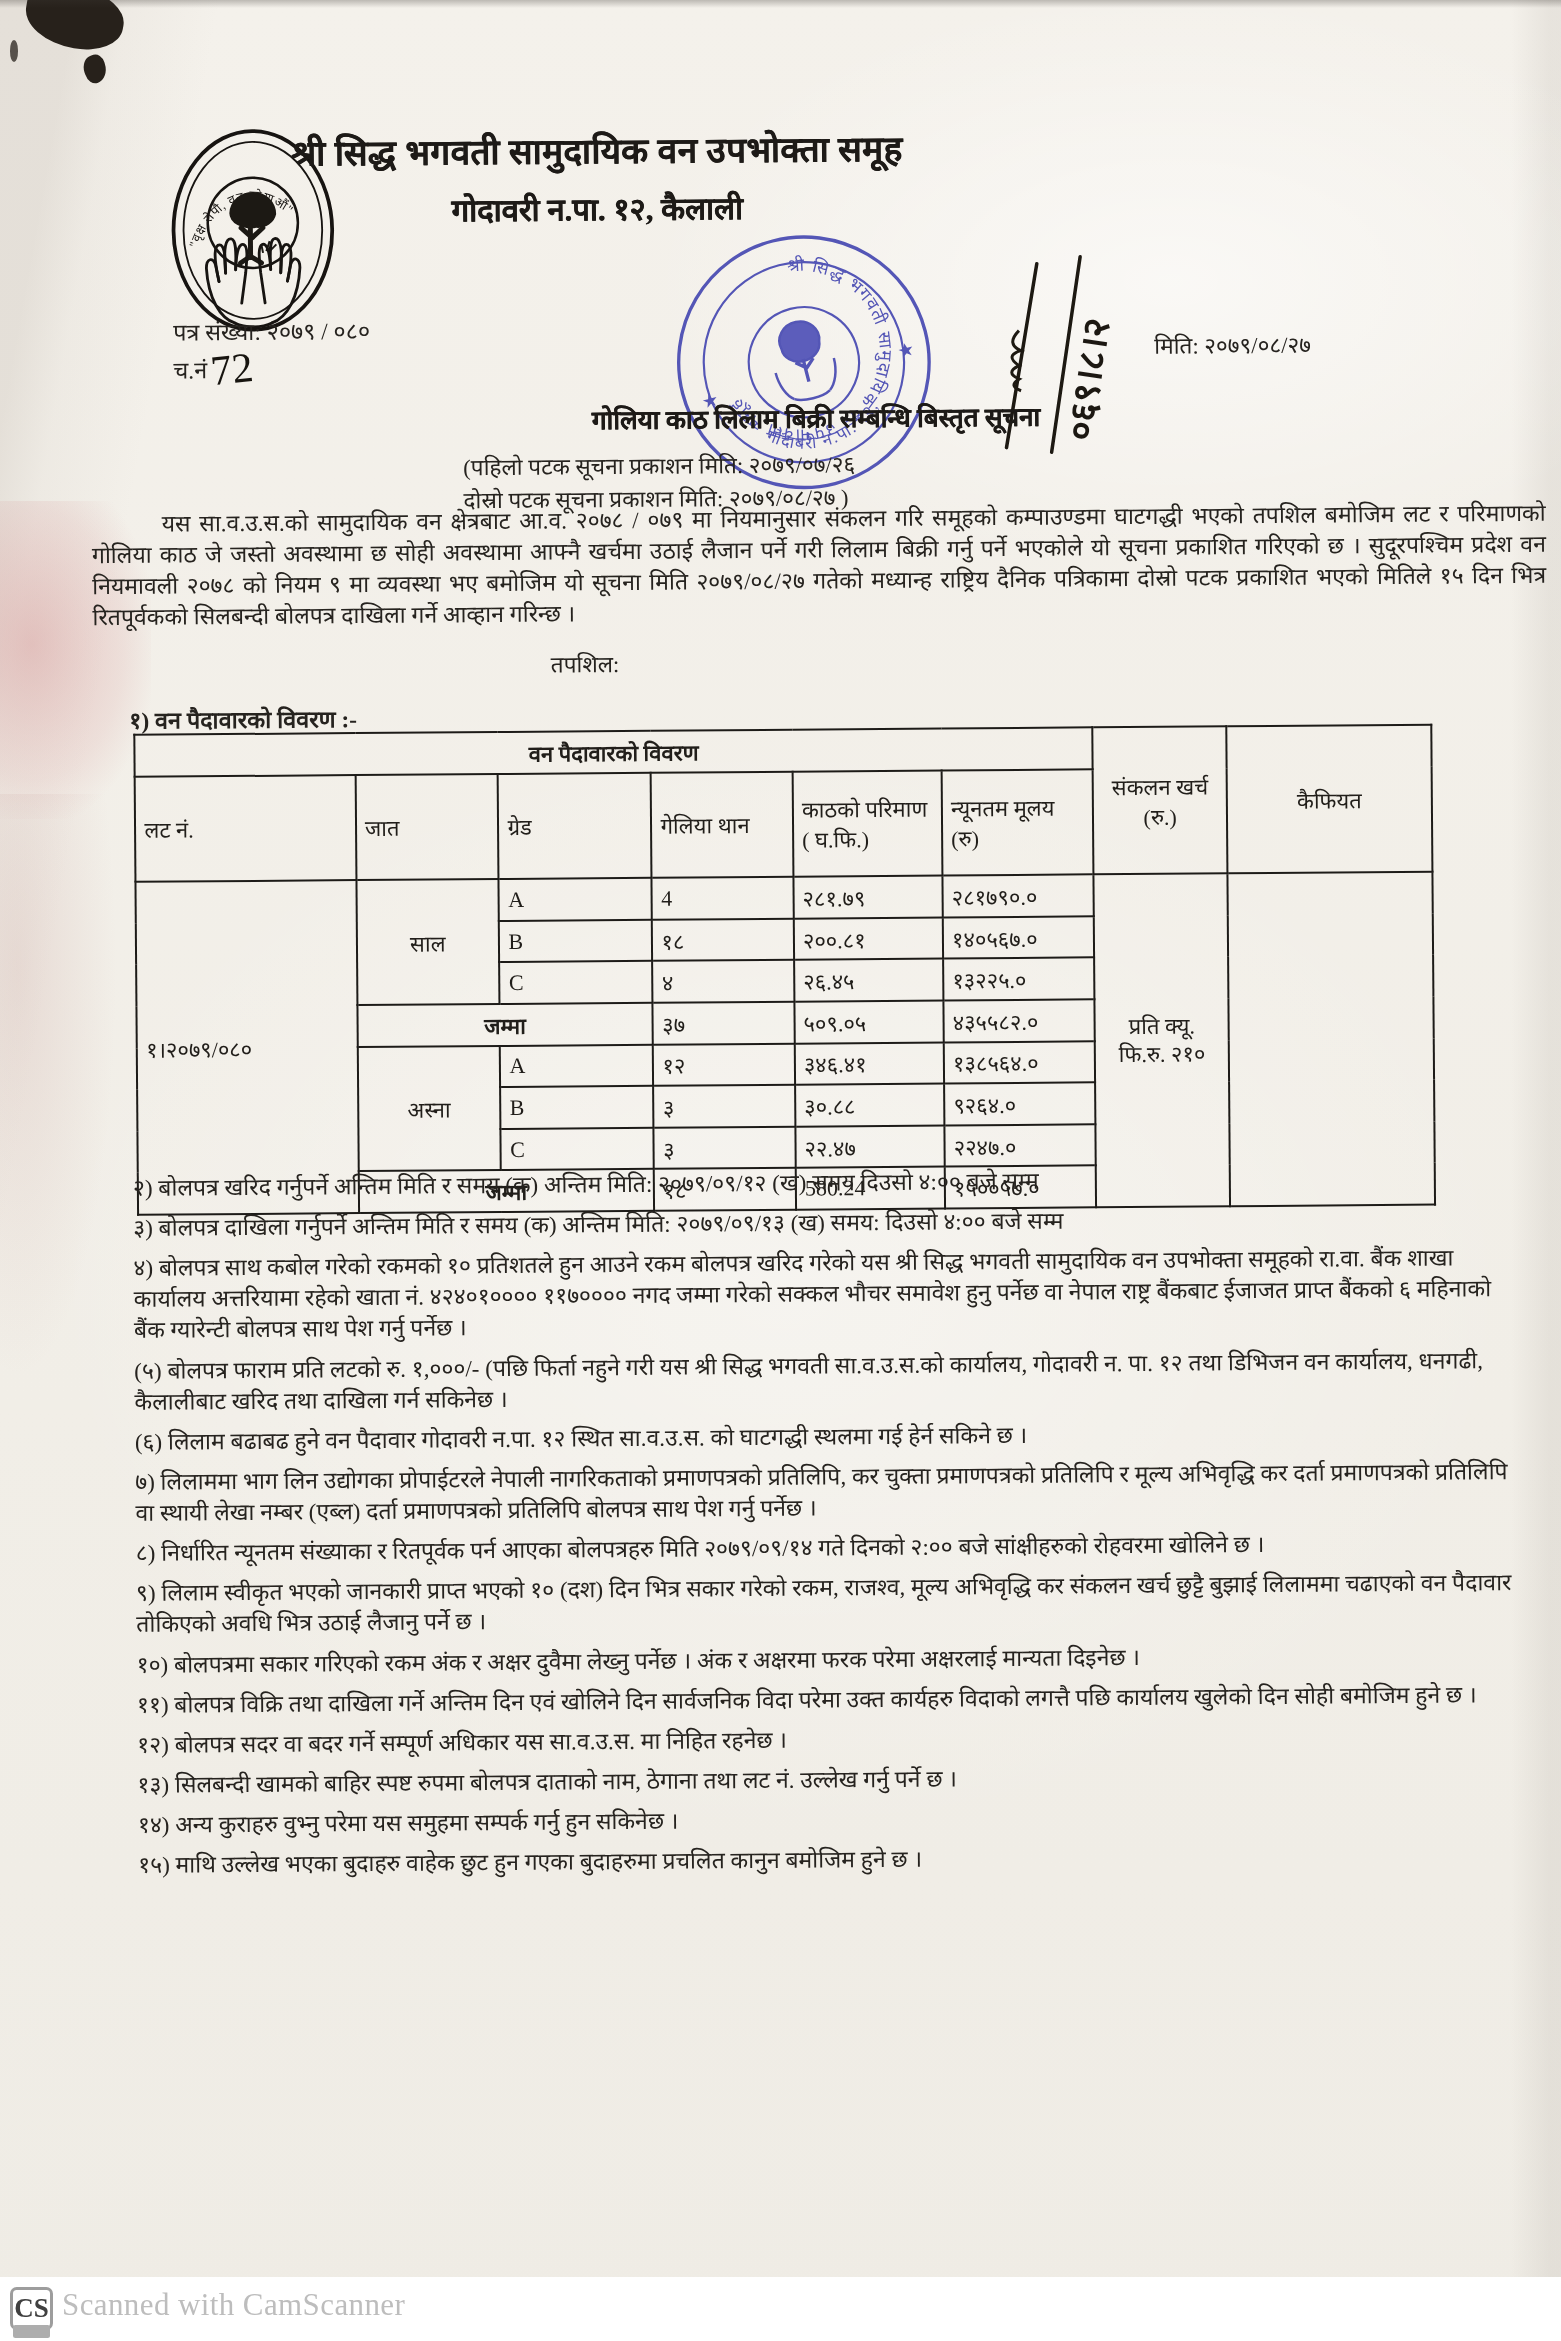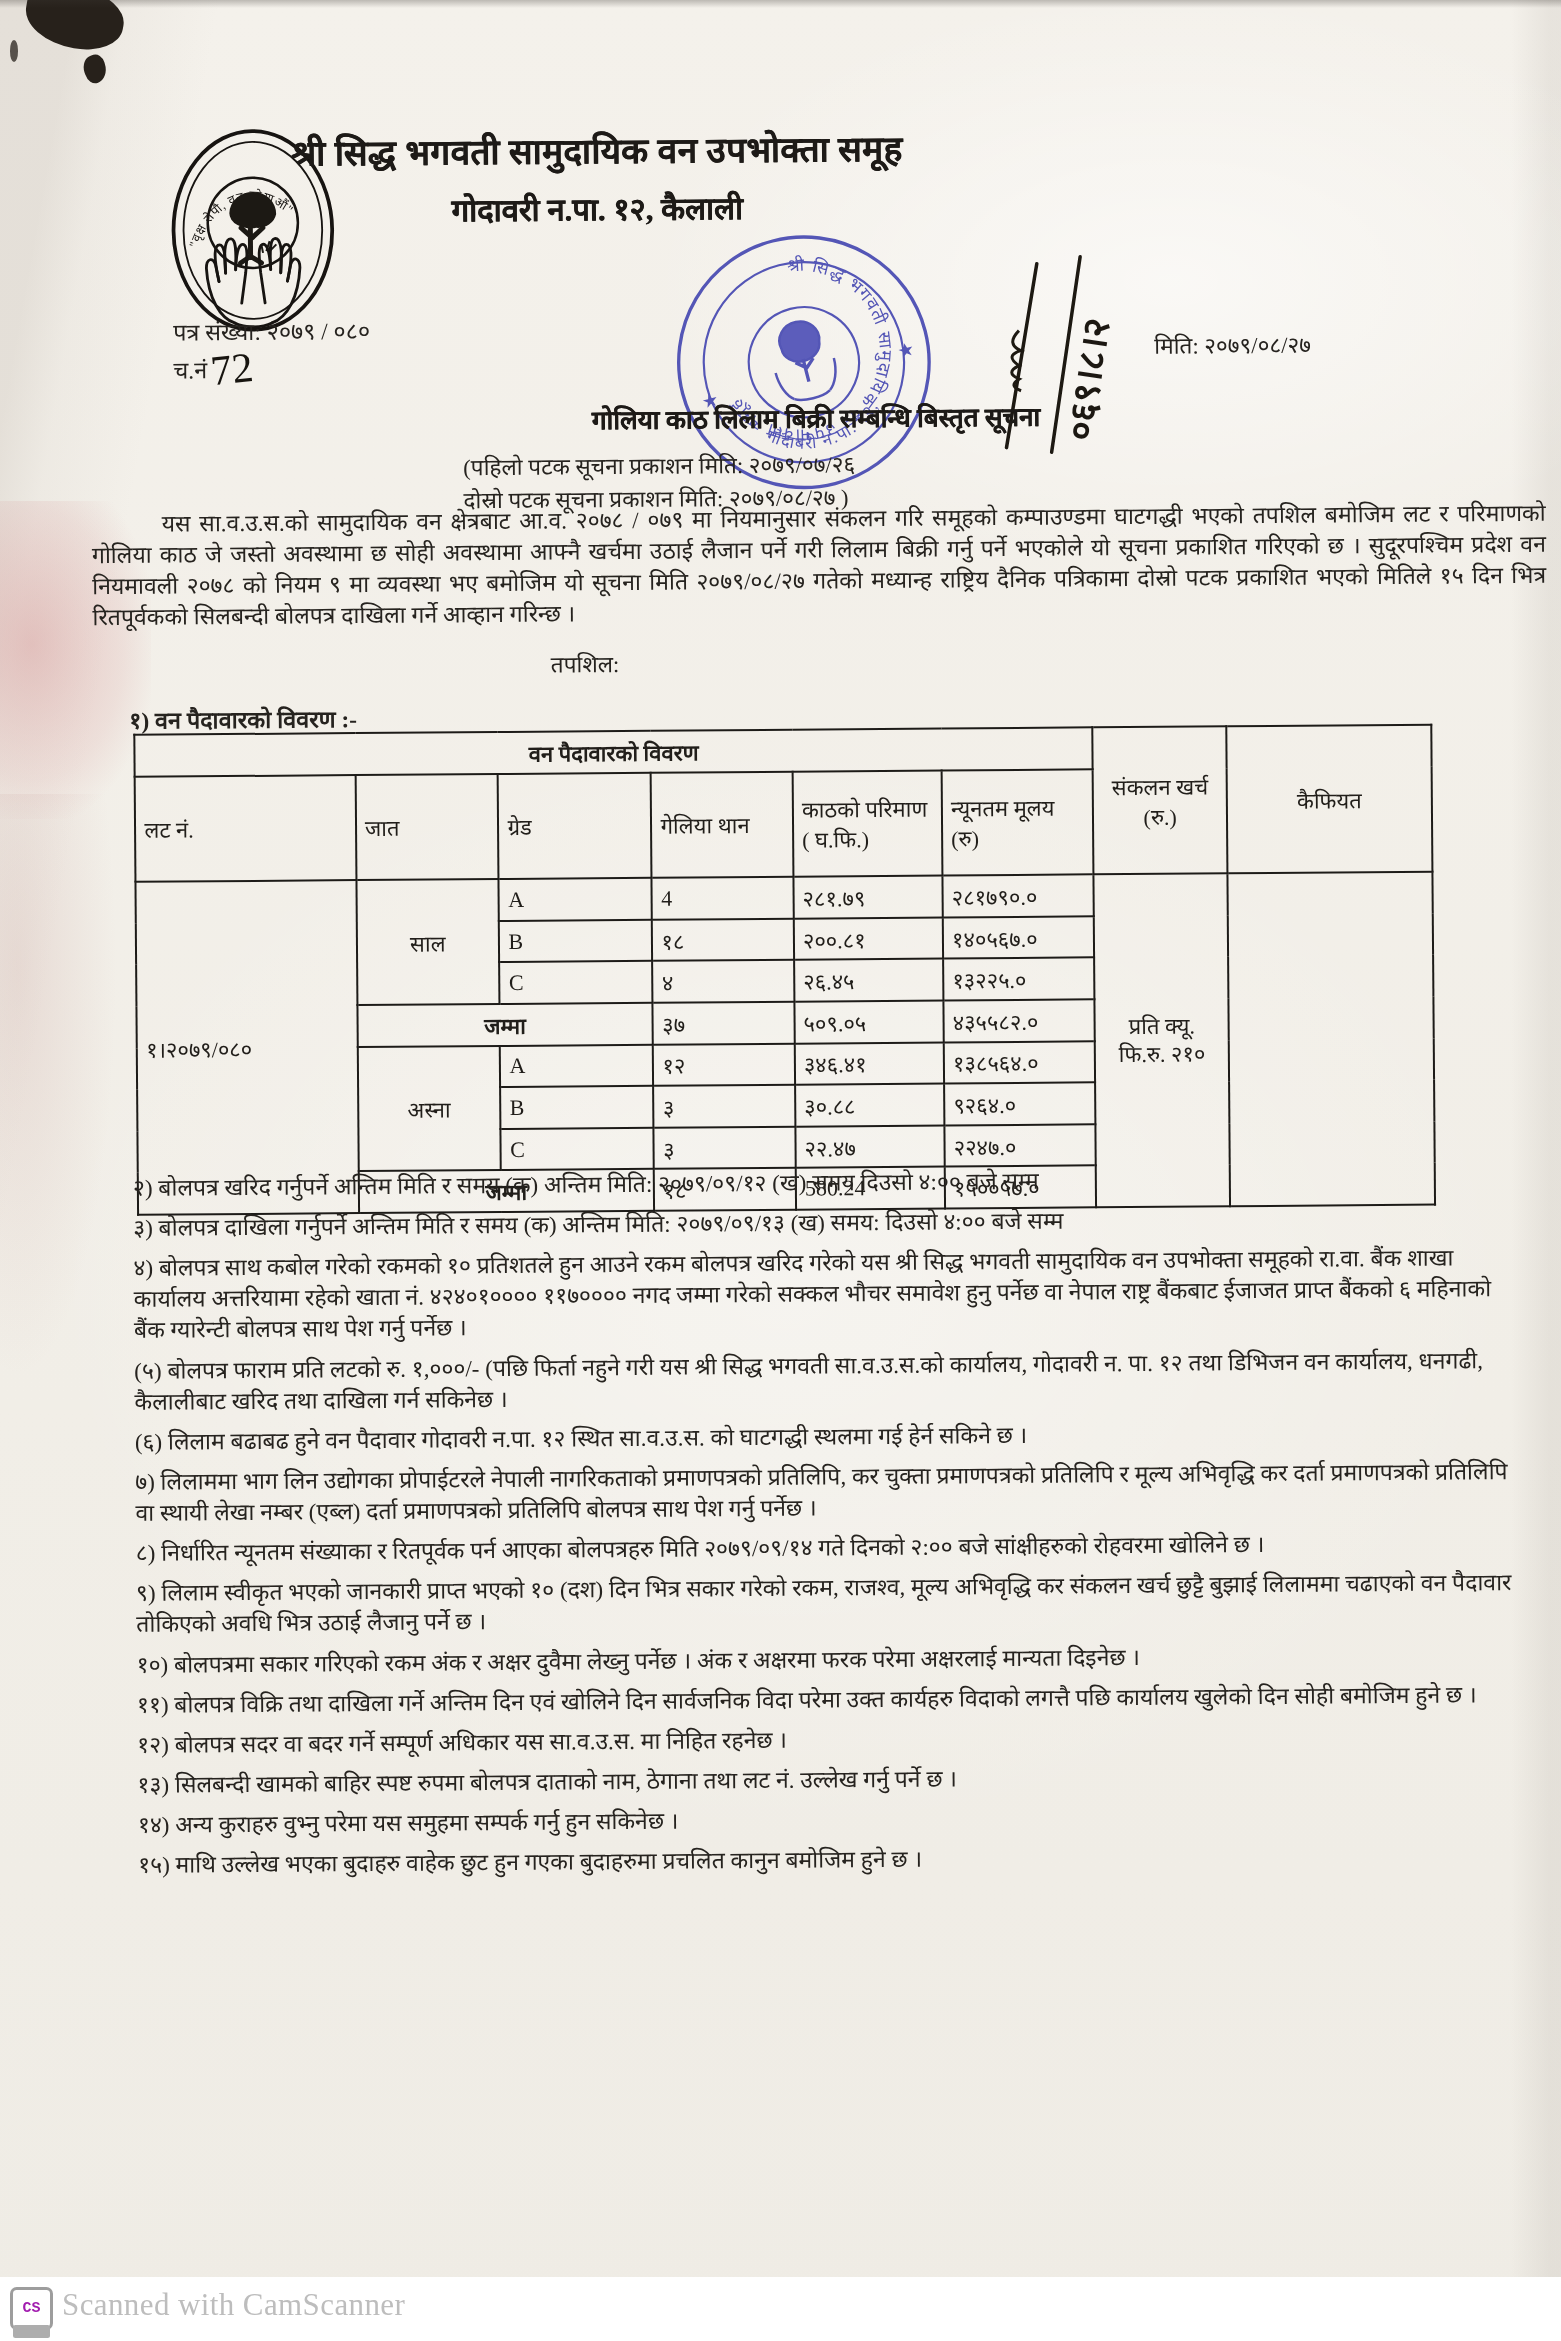--- a/index.html
+++ b/index.html
@@ -84,22 +84,22 @@
   .logo{left:174px;top:122px;width:167px;height:209px;}
   
   .stamp{left:664px;top:219px;width:288px;height:288px;transform:rotate(-14deg);
     opacity:.88;mix-blend-mode:multiply;}
   
   .handmarks{left:986px;top:251px;width:142px;height:217px;}
   .handmarks text{font-family:"Liberation Serif",serif;font-weight:700;fill:#1c1812;}
   
   .footer{position:absolute;left:0;bottom:0;width:100%;height:65px;background:#ffffff;}
   .cs-badge{position:absolute;left:10px;top:10px;width:37px;height:37px;border:3.3px solid #9d9d9d;
-    border-radius:6.7px;color:#a21caf;font-family:Liberation Mono, monospace;font-weight:700;
-    font-size:15px;display:flex;align-items:center;justify-content:center;background:#fff;}
+    border-radius:6.7px;color:#404040;font-family:Liberation Serif, serif;font-weight:700;
+    font-size:27px;display:flex;align-items:center;justify-content:center;background:#fff;}
   .cs-tab{position:absolute;left:13.4px;top:48px;width:37px;height:13.4px;background:#adadad;border-radius:2.5px;}
   .cs-text{position:absolute;left:62px;top:10px;font-family:Liberation Serif, serif;
     font-size:31px;color:#bdbdbd;letter-spacing:0.4px;}
 </style>
 </head>
 <body>
 
 <div id="paper">
 
   <div class="blotch b1"></div>

